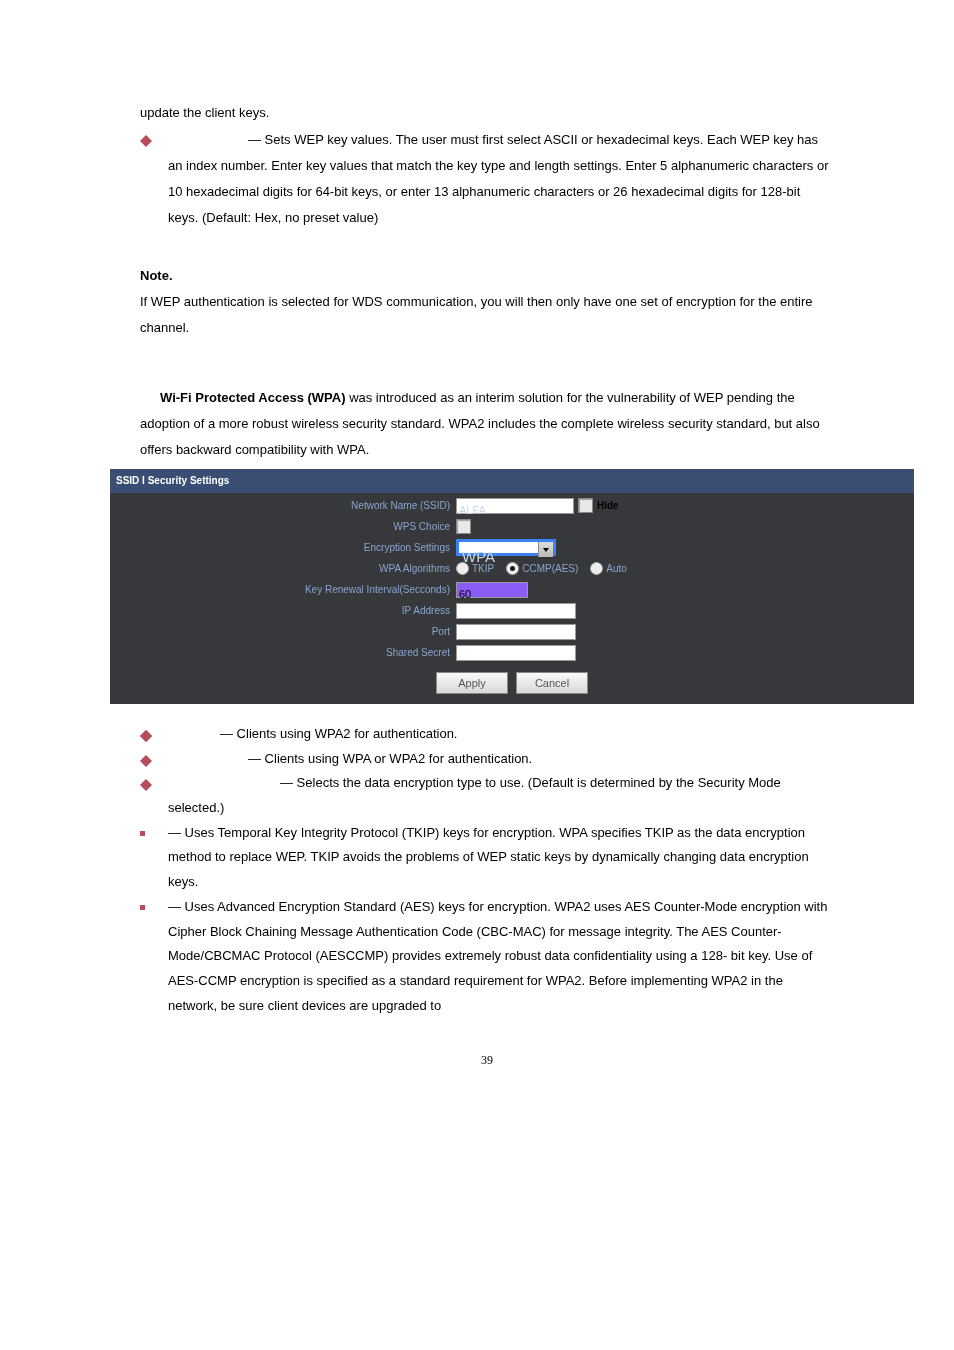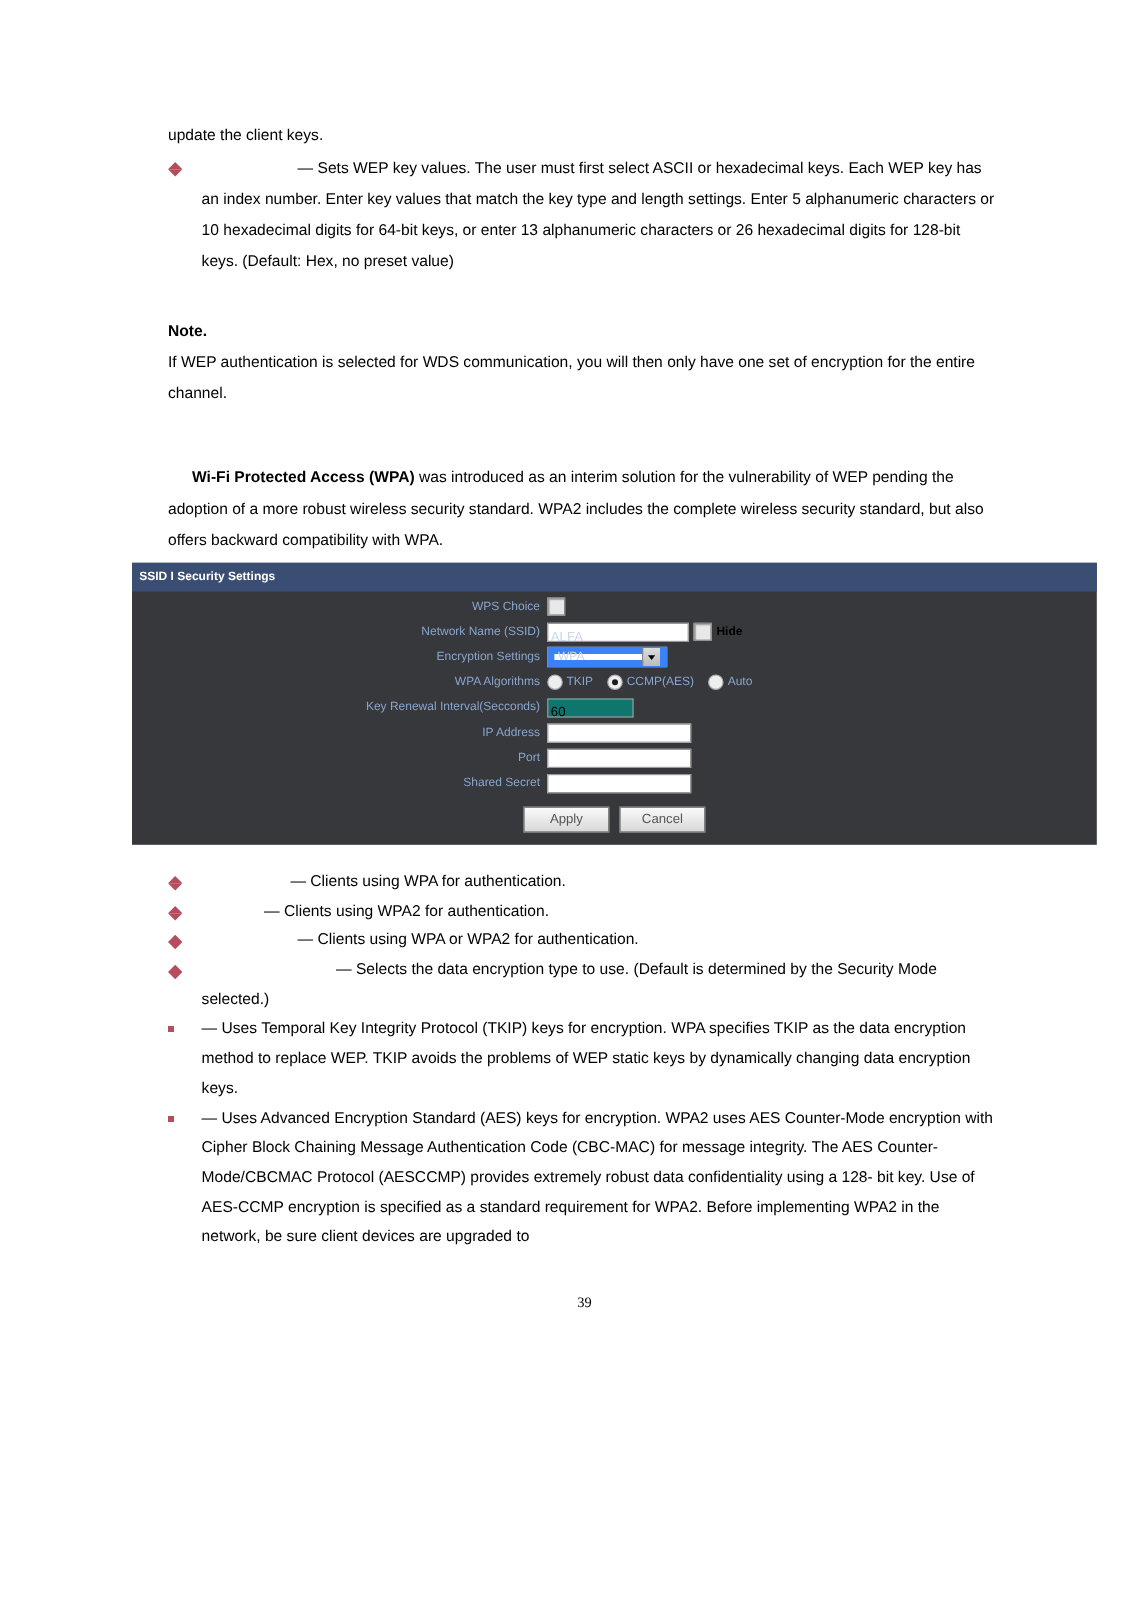--- a/index.html
+++ b/index.html
@@ -121,24 +121,23 @@
     width: 13px;
     height: 13px;
     background: #e8e8e8;
     border: 1px solid #888;
     display: inline-block;
     box-shadow: inset 1px 1px 1px rgba(0,0,0,0.3);
   }
   .select-box {
     height: 17px;
     background: #fff;
-    border: 6px solid #3b82f6;
-    font-size: 10px;
-    display: flex;
-    align-items: center;
+    border: 3px solid #3b82f6;
+    font-size: 15px;
+    display: flex;
     justify-content: space-between;
     padding-left: 3px;
     box-sizing: border-box;
   }
   .select-arrow-box {
     width: 14px;
     height: 15px;
     background: linear-gradient(#ddd,#bbb);
     border-left: 1px solid #888;
     display: flex;
@@ -223,32 +222,32 @@
 
   <div style="margin-top:44px;">
     <span class="wpa-heading">Wi-Fi Protected Access (WPA)</span><span> was introduced as an interim solution for the vulnerability of WEP pending the adoption of a more robust wireless security standard. WPA2 includes the complete wireless security standard, but also offers backward compatibility with WPA.</span>
   </div>
 
   <div class="settings-panel">
     <div class="panel-title">SSID I Security Settings</div>
     <div class="panel-body">
 
       <div class="form-row">
-        <div class="form-label">WPS Choice</div>
-        <div class="form-field">
-          <span class="wps-checkbox"></span>
-        </div>
-      </div>
-
-      <div class="form-row">
         <div class="form-label">Network Name (SSID)</div>
         <div class="form-field">
           <div class="text-input w-ssid">ALFA</div>
           <span class="hide-checkbox"></span>
           <span style="color:#000;font-weight:bold;font-size:10px;">Hide</span>
+        </div>
+      </div>
+
+      <div class="form-row">
+        <div class="form-label">WPS Choice</div>
+        <div class="form-field">
+          <span class="wps-checkbox"></span>
         </div>
       </div>
 
       <div class="form-row">
         <div class="form-label">Encryption Settings</div>
         <div class="form-field">
           <div class="select-box w-select">
             <span>WPA</span>
             <span class="select-arrow-box">
                 <span class="select-arrow"></span>
@@ -271,21 +270,21 @@
           <span class="radio">
               <span class="dot"></span>
             </span>
           <span class="radio-label">Auto</span>
         </div>
       </div>
 
       <div class="form-row">
         <div class="form-label">Key Renewal Interval(Secconds)</div>
         <div class="form-field">
-          <div class="text-input w-interval" style="background:#0f766e;color:#000;">60</div>
+          <div class="text-input w-interval" style="background:#8b5cf6;color:#000;">60</div>
         </div>
       </div>
 
       <div class="form-row">
         <div class="form-label">IP Address</div>
         <div class="form-field">
           <div class="text-input w-ip"></div>
         </div>
       </div>
 
@@ -308,21 +307,20 @@
         <div class="btn">Cancel</div>
       </div>
 
     </div>
   </div>
 
   <div class="lower-bullets">
 
     <div class="bullet-line">
       <span class="diamond"></span>
-      <span class="indent-74" style="display:inline-block;text-indent:0;">— Clients using WPA for authentication.</span>
     </div>
 
     <div class="bullet-line">
       <span class="diamond"></span>
       <span style="display:inline-block;padding-left:52px;">— Clients using WPA2 for authentication.</span>
     </div>
 
     <div class="bullet-line">
       <span class="diamond"></span>
       <span style="display:inline-block;padding-left:80px;">— Clients using WPA or WPA2 for authentication.</span>

